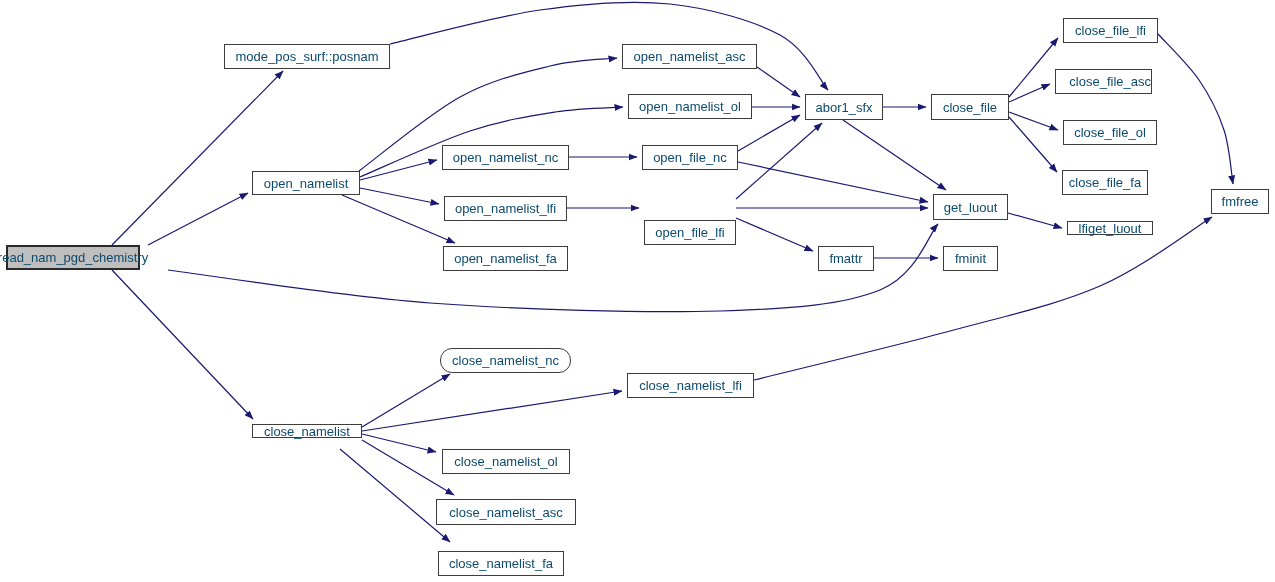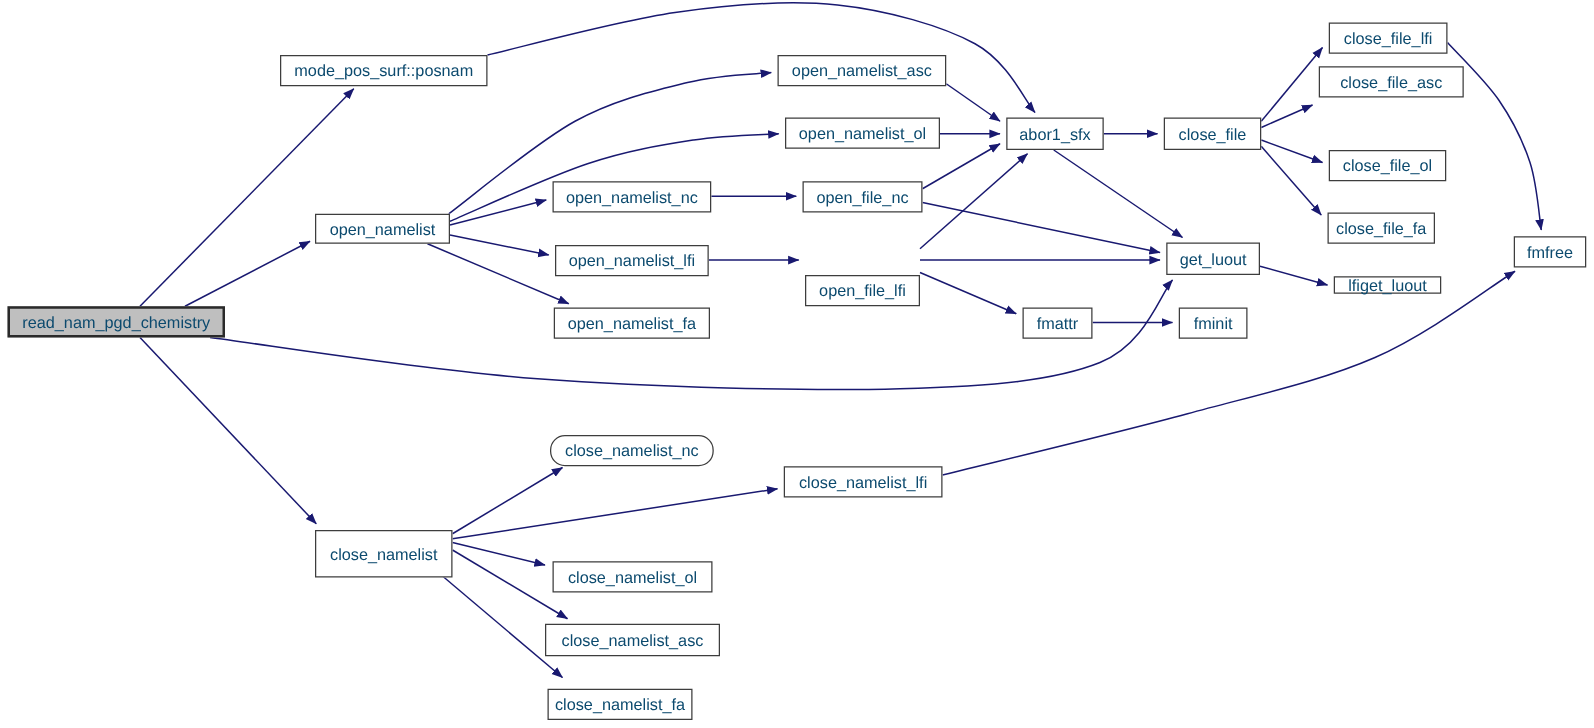--- a/index.html
+++ b/index.html
@@ -88,21 +88,21 @@
         <path class="edge" d="M874,258 L938,258" stroke="#191970" marker-end="url(#arrowhead)"></path>
         <path class="edge" d="M362,427 L450,374" stroke="#191970" marker-end="url(#arrowhead)"></path>
         <path class="edge" d="M362,431 L622,391" stroke="#191970" marker-end="url(#arrowhead)"></path>
         <path class="edge" d="M362,434 L436,452" stroke="#191970" marker-end="url(#arrowhead)"></path>
         <path class="edge" d="M362,440 L454,495" stroke="#191970" marker-end="url(#arrowhead)"></path>
         <path class="edge" d="M340,449 L450,542" stroke="#191970" marker-end="url(#arrowhead)"></path>
         <path class="edge" d="M754,380 C786.7,371.8 892.3,346.7 950,331 C1007.7,315.3 1056.3,305.0 1100,286 C1143.7,267.0 1193.3,228.5 1212,217" stroke="#191970" marker-end="url(#arrowhead)"></path>
       </g>
   </svg>
   <div id="node-layer">
-      <div class="node root" style="left: 6px; top: 245px; width: 174px; height: 25px;">
+      <div class="node root" style="left: 6px; top: 245px; width: 134px; height: 25px;">
         <span>read_nam_pgd_chemistry</span>
       </div>
       <div class="node" style="left: 224px; top: 44px; width: 166px; height: 25px;">
         <span>mode_pos_surf::posnam</span>
       </div>
       <div class="node" style="left: 252px; top: 171px; width: 108px; height: 24px;">
         <span>open_namelist</span>
       </div>
       <div class="node" style="left: 622px; top: 44px; width: 135px; height: 25px;">
         <span>open_namelist_asc</span>
@@ -127,21 +127,21 @@
       </div>
       <div class="node" style="left: 805px; top: 94px; width: 78px; height: 26px;">
         <span>abor1_sfx</span>
       </div>
       <div class="node" style="left: 931px; top: 94px; width: 78px; height: 26px;">
         <span>close_file</span>
       </div>
       <div class="node" style="left: 1063px; top: 18px; width: 95px; height: 25px;">
         <span>close_file_lfi</span>
       </div>
-      <div class="node" style="left: 1055px; top: 53px; width: 116px; height: 25px;">
+      <div class="node" style="left: 1055px; top: 69px; width: 97px; height: 25px; justify-content: flex-end;">
         <span>close_file_asc</span>
       </div>
       <div class="node" style="left: 1063px; top: 120px; width: 94px; height: 25px;">
         <span>close_file_ol</span>
       </div>
       <div class="node" style="left: 1062px; top: 170px; width: 86px; height: 25px;">
         <span>close_file_fa</span>
       </div>
       <div class="node" style="left: 1211px; top: 189px; width: 58px; height: 25px;">
         <span>fmfree</span>
@@ -151,32 +151,32 @@
       </div>
       <div class="node" style="left: 1067px; top: 221px; width: 86px; height: 14px;">
         <span>lfiget_luout</span>
       </div>
       <div class="node" style="left: 818px; top: 246px; width: 56px; height: 25px;">
         <span>fmattr</span>
       </div>
       <div class="node" style="left: 943px; top: 246px; width: 55px; height: 25px;">
         <span>fminit</span>
       </div>
-      <div class="node" style="left: 252px; top: 424px; width: 110px; height: 38px;">
+      <div class="node" style="left: 252px; top: 424px; width: 110px; height: 14px;">
         <span>close_namelist</span>
       </div>
       <div class="node" style="left: 440px; top: 348px; width: 131px; height: 25px; border-radius: 12px;">
         <span>close_namelist_nc</span>
       </div>
       <div class="node" style="left: 627px; top: 373px; width: 127px; height: 25px;">
         <span>close_namelist_lfi</span>
       </div>
       <div class="node" style="left: 442px; top: 449px; width: 128px; height: 25px;">
         <span>close_namelist_ol</span>
       </div>
       <div class="node" style="left: 436px; top: 499px; width: 140px; height: 26px;">
         <span>close_namelist_asc</span>
       </div>
-      <div class="node" style="left: 438px; top: 551px; width: 116px; height: 25px;">
+      <div class="node" style="left: 438px; top: 551px; width: 126px; height: 25px;">
         <span>close_namelist_fa</span>
       </div>
     </div>
 </div>
 
 </body></html>

